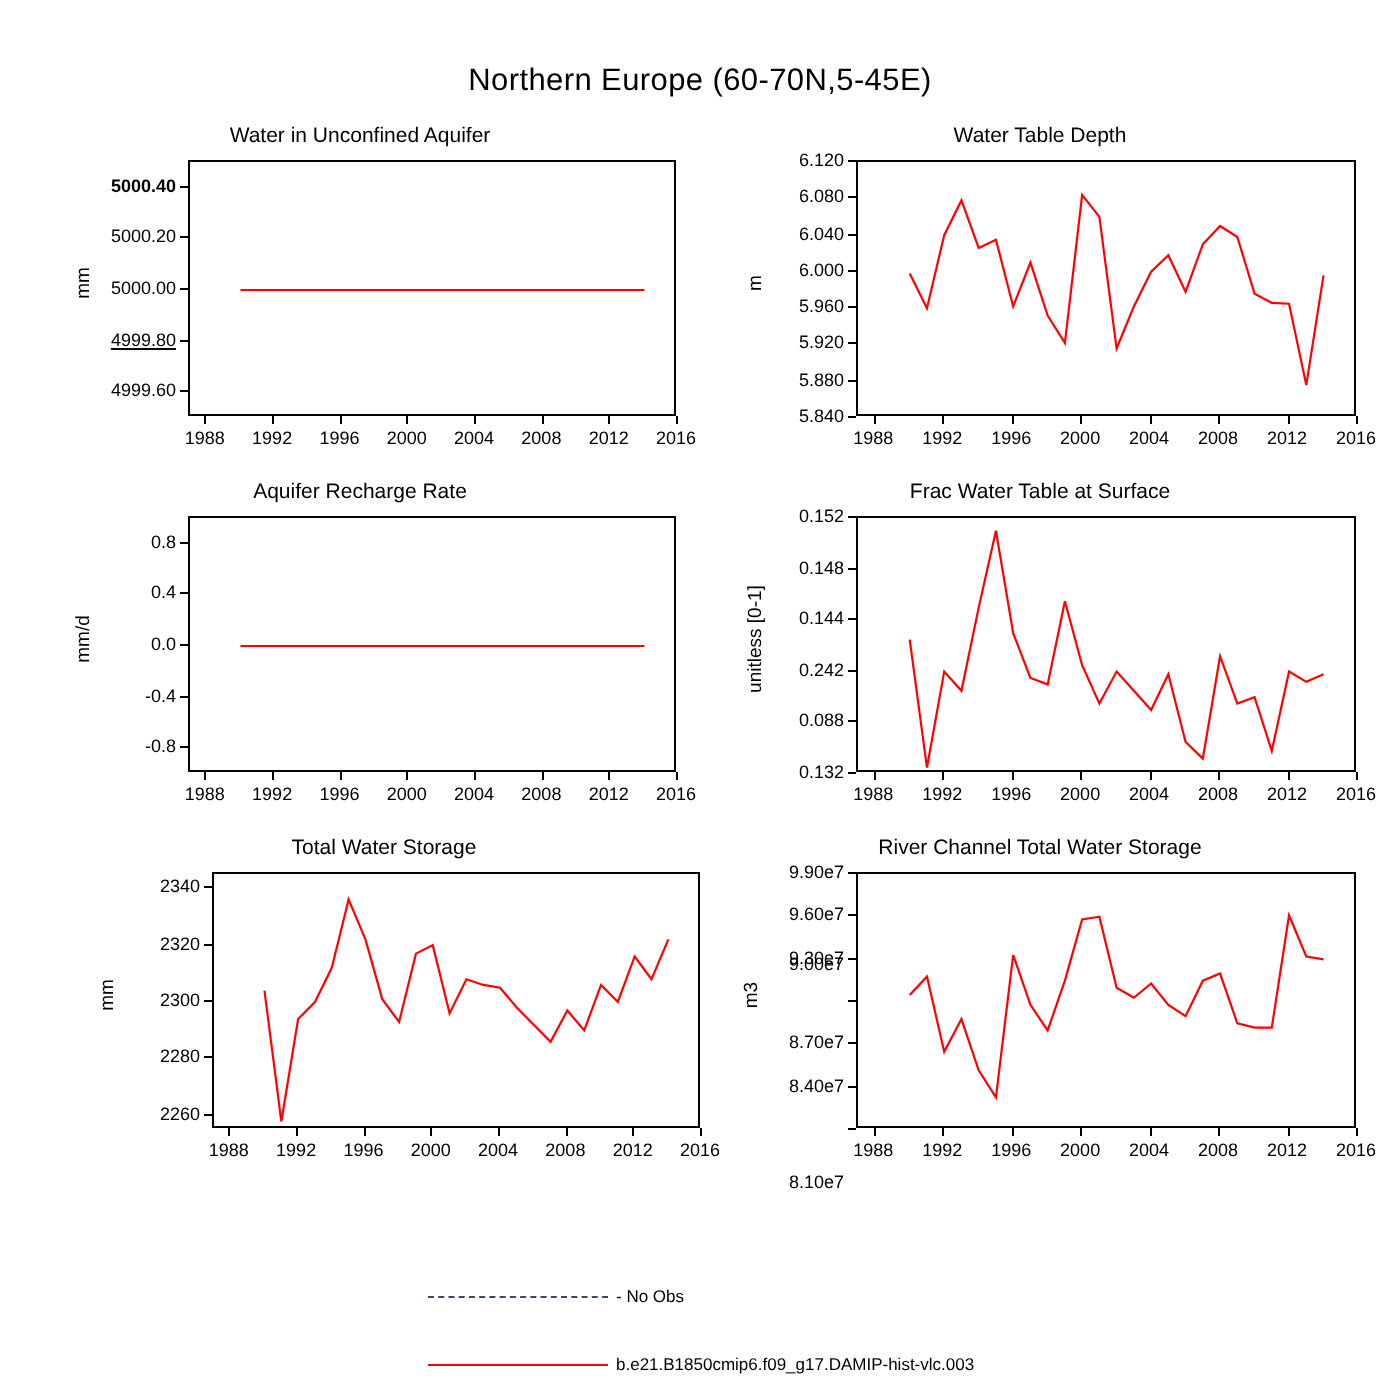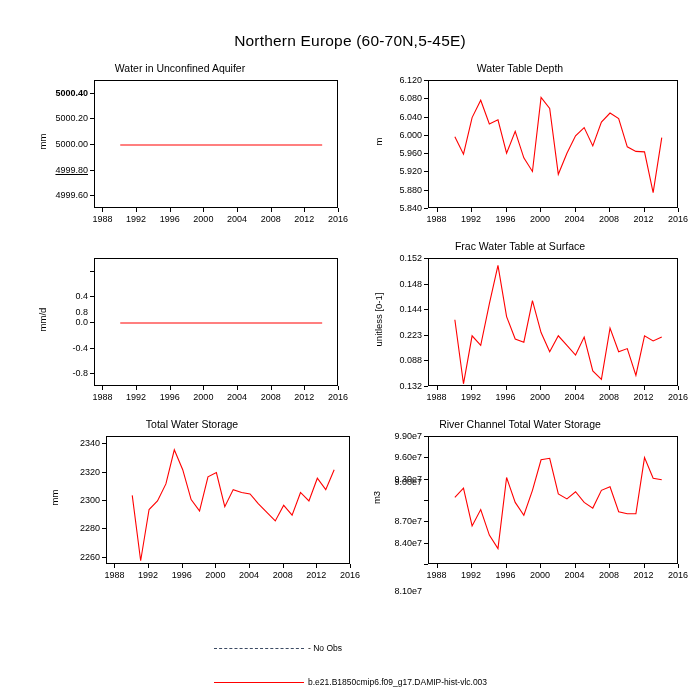--- a/index.html
+++ b/index.html
@@ -199,36 +199,37 @@
       <div class="xtick" style="left: 249.034px; top: 152px;">2008</div>
       <div class="tickmark-x" style="left: 249.034px; top: 146px; height: 4px;"></div>
       <div class="xtick" style="left: 283.517px; top: 152px;">2012</div>
       <div class="tickmark-x" style="left: 283.517px; top: 146px; height: 4px;"></div>
       <div class="xtick" style="left: 318px; top: 152px;">2016</div>
       <div class="tickmark-x" style="left: 318px; top: 146px; height: 4px;"></div>
     </div>
 </div>
 
 <div class="panel" style="left:20px; top:240px; width:320px; height:170px;">
+  <div class="panel-title">Aquifer Recharge Rate</div>
   <div class="plot-box" style="left:74px; top:18px; width:244px; height:128px;">
     <svg class="series" width="244" height="128">
       <polyline id="s2" fill="none" stroke="#ff0000" stroke-width="1.1" points="25.24,64.00 33.66,64.00 42.07,64.00 50.48,64.00 58.90,64.00 67.31,64.00 75.72,64.00 84.14,64.00 92.55,64.00 100.97,64.00 109.38,64.00 117.79,64.00 126.21,64.00 134.62,64.00 143.03,64.00 151.45,64.00 159.86,64.00 168.28,64.00 176.69,64.00 185.10,64.00 193.52,64.00 201.93,64.00 210.34,64.00 218.76,64.00 227.17,64.00"></polyline>
     </svg>
   </div>
   <div class="ylabel" style="left:-8px; top:74px; width:60px;">mm/d</div>
   <div class="yticks">
       <div class="ytick" style="left: 0px; width: 68px; top: 133.2px;">-0.8</div>
       <div class="tickmark-y" style="left: 70px; top: 133.2px; width: 4px;"></div>
       <div class="ytick" style="left: 0px; width: 68px; top: 107.6px;">-0.4</div>
       <div class="tickmark-y" style="left: 70px; top: 107.6px; width: 4px;"></div>
       <div class="ytick" style="left: 0px; width: 68px; top: 82px;">0.0</div>
       <div class="tickmark-y" style="left: 70px; top: 82px; width: 4px;"></div>
       <div class="ytick" style="left: 0px; width: 68px; top: 56.4px;">0.4</div>
       <div class="tickmark-y" style="left: 70px; top: 56.4px; width: 4px;"></div>
-      <div class="ytick" style="left: 0px; width: 68px; top: 30.8px; margin-top: 41px;">0.8</div>
+      <div class="ytick" style="left: 0px; width: 68px; top: 30.8px;">0.8</div>
       <div class="tickmark-y" style="left: 70px; top: 30.8px; width: 4px;"></div>
     </div>
   <div class="xticks">
       <div class="xtick" style="left: 82.4138px; top: 152px;">1988</div>
       <div class="tickmark-x" style="left: 82.4138px; top: 146px; height: 4px;"></div>
       <div class="xtick" style="left: 116.069px; top: 152px;">1992</div>
       <div class="tickmark-x" style="left: 116.069px; top: 146px; height: 4px;"></div>
       <div class="xtick" style="left: 149.724px; top: 152px;">1996</div>
       <div class="tickmark-x" style="left: 149.724px; top: 146px; height: 4px;"></div>
       <div class="xtick" style="left: 183.379px; top: 152px;">2000</div>
@@ -250,21 +251,21 @@
     <svg class="series" width="250" height="128">
       <polyline id="s3" fill="none" stroke="#ff0000" stroke-width="1.1" points="25.86,60.80 34.48,124.80 43.10,76.80 51.72,86.40 60.34,44.80 68.97,6.40 77.59,57.60 86.21,80.00 94.83,83.20 103.45,41.60 112.07,73.60 120.69,92.80 129.31,76.80 137.93,86.40 146.55,96.00 155.17,78.08 163.79,112.00 172.41,120.32 181.03,69.12 189.66,92.80 198.28,89.60 206.90,116.48 215.52,76.80 224.14,81.92 232.76,78.08"></polyline>
     </svg>
   </div>
   <div class="ylabel" style="left:-22px; top:74px; width:80px;">unitless [0-1]</div>
   <div class="yticks">
       <div class="ytick" style="left: 0px; width: 62px; top: 146px;">0.132</div>
       <div class="tickmark-y" style="left: 64px; top: 146px; width: 4px;"></div>
       <div class="ytick" style="left: 0px; width: 62px; top: 120.4px;">0.088</div>
       <div class="tickmark-y" style="left: 64px; top: 120.4px; width: 4px;"></div>
-      <div class="ytick" style="left: 0px; width: 62px; top: 94.8px;">0.223</div>
+      <div class="ytick" style="left: 0px; width: 62px; top: 94.8px;">0.242</div>
       <div class="tickmark-y" style="left: 64px; top: 94.8px; width: 4px;"></div>
       <div class="ytick" style="left: 0px; width: 62px; top: 69.2px;">0.144</div>
       <div class="tickmark-y" style="left: 64px; top: 69.2px; width: 4px;"></div>
       <div class="ytick" style="left: 0px; width: 62px; top: 43.6px;">0.148</div>
       <div class="tickmark-y" style="left: 64px; top: 43.6px; width: 4px;"></div>
       <div class="ytick" style="left: 0px; width: 62px; top: 18px;">0.152</div>
       <div class="tickmark-y" style="left: 64px; top: 18px; width: 4px;"></div>
     </div>
   <div class="xticks">
       <div class="xtick" style="left: 76.6207px; top: 152px;">1988</div>

